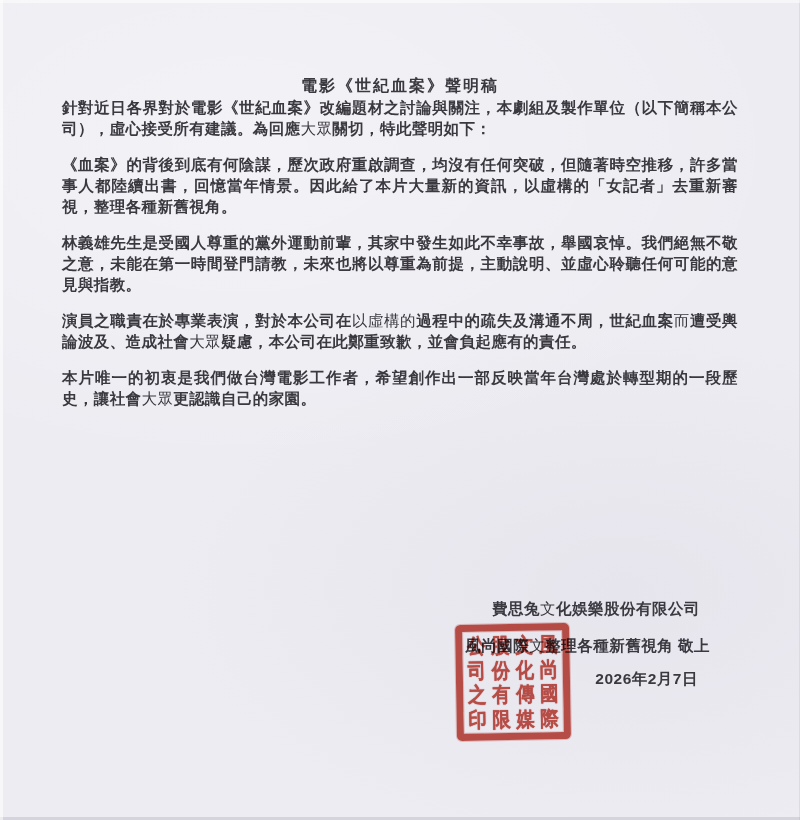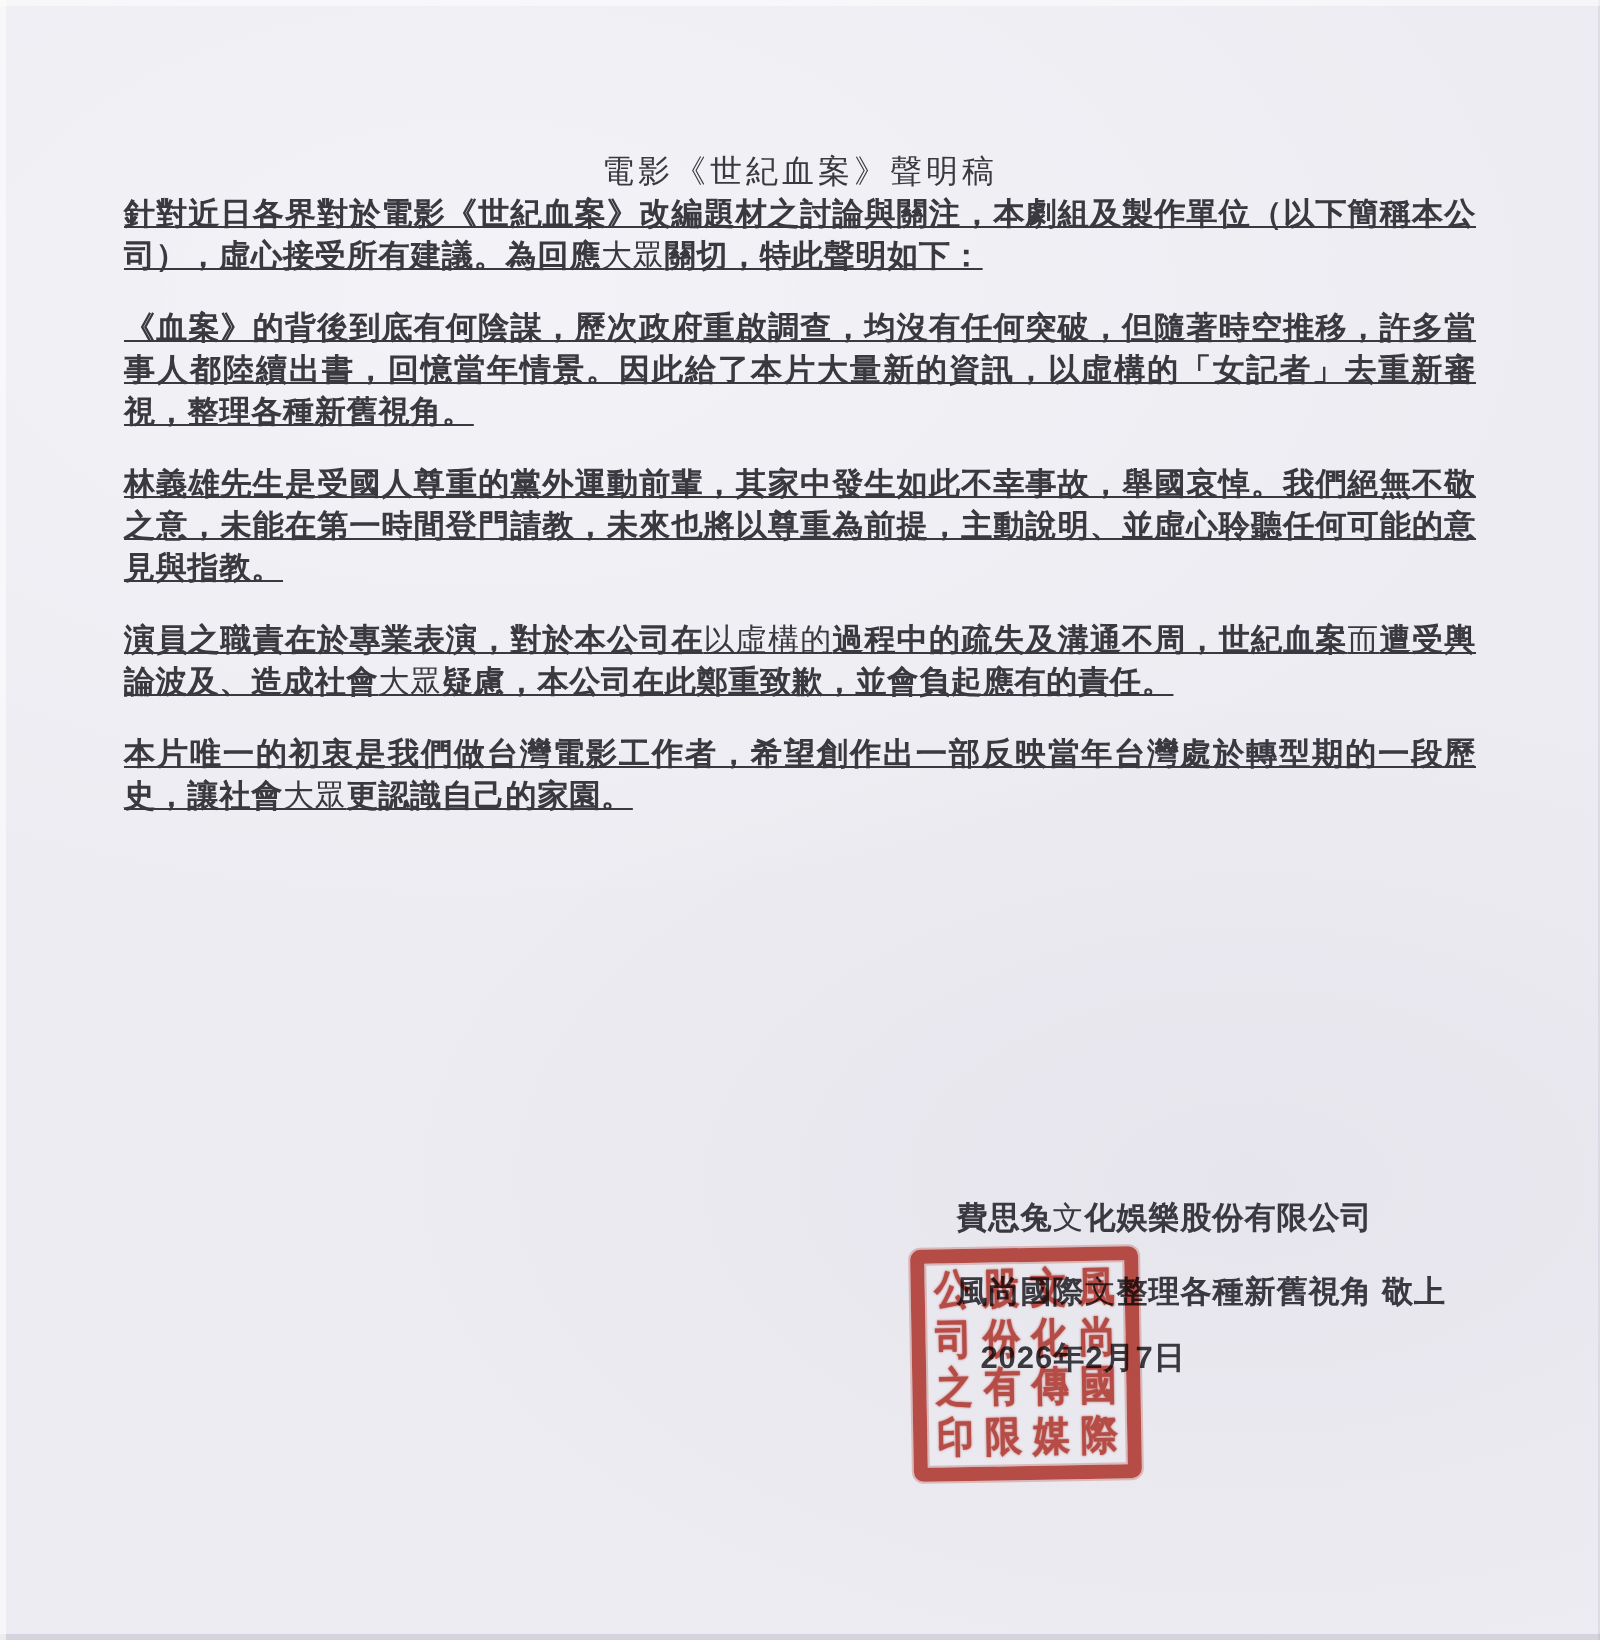--- a/index.html
+++ b/index.html
@@ -24,48 +24,47 @@
     color: var(--ink, #3f3d44);
   }
 
   .doc-title {
     position: absolute;
     top: 65px;
     left: 0;
     right: 0;
     text-align: center;
     font-size: 16px;
-    font-weight: 400;
+    font-weight: 700;
     letter-spacing: 2px;
   }
 
   .doc-body {
     position: absolute;
     top: 97px;
     left: 62px;
     width: 676px;
     font-size: 15.5px;
     line-height: 21px;
     font-weight: 700;
     letter-spacing: 0.4px;
     text-align: justify;
-    text-decoration: underline;
   }
   .doc-body p { margin: 0 0 15px 0; }
 
   .alt {
     font-family: "Liberation Serif", "DejaVu Serif", serif;
     font-weight: 400;
   }
 
   .signature {
     position: absolute;
     top: 599px;
-    right: 77px;
-    text-align: left;
+    right: 90px;
+    text-align: right;
     font-size: 15.5px;
     font-weight: 700;
     letter-spacing: 0.5px;
   }
   .sig-company-1 { margin: 0 10px 16px 0; }
   .sig-company-2 { margin: 0 0 12px 0; }
   .sig-date { margin: 12px; }
 
   .seal {
     position: absolute;

